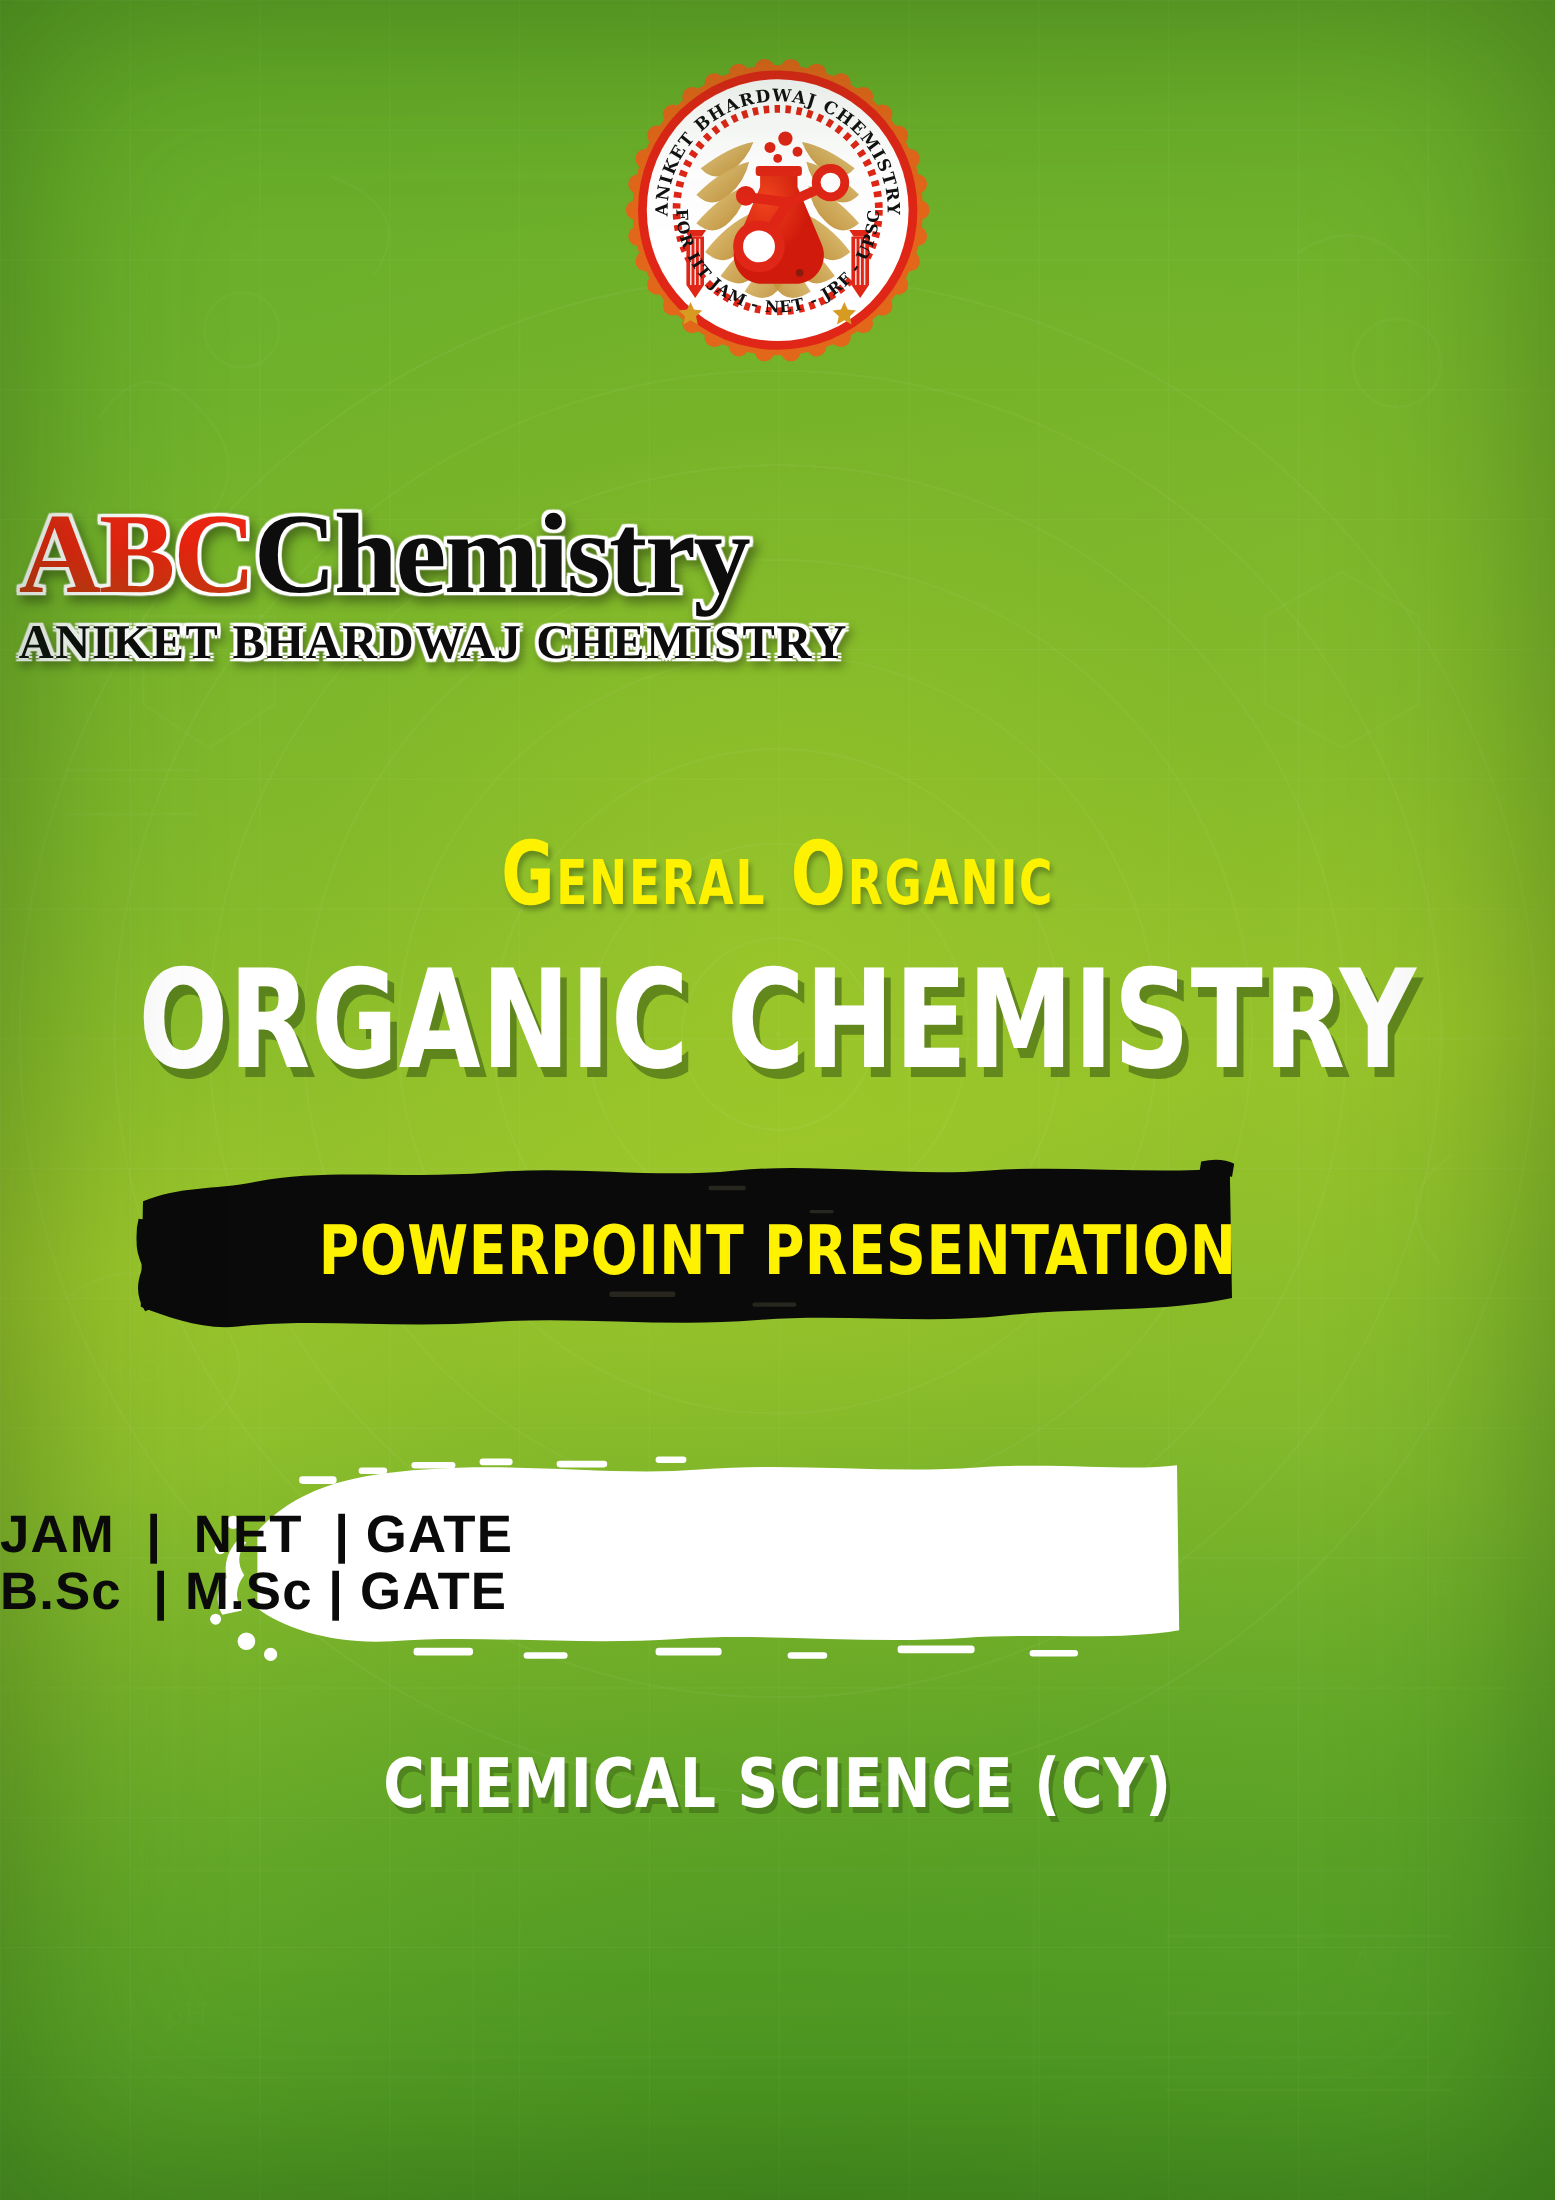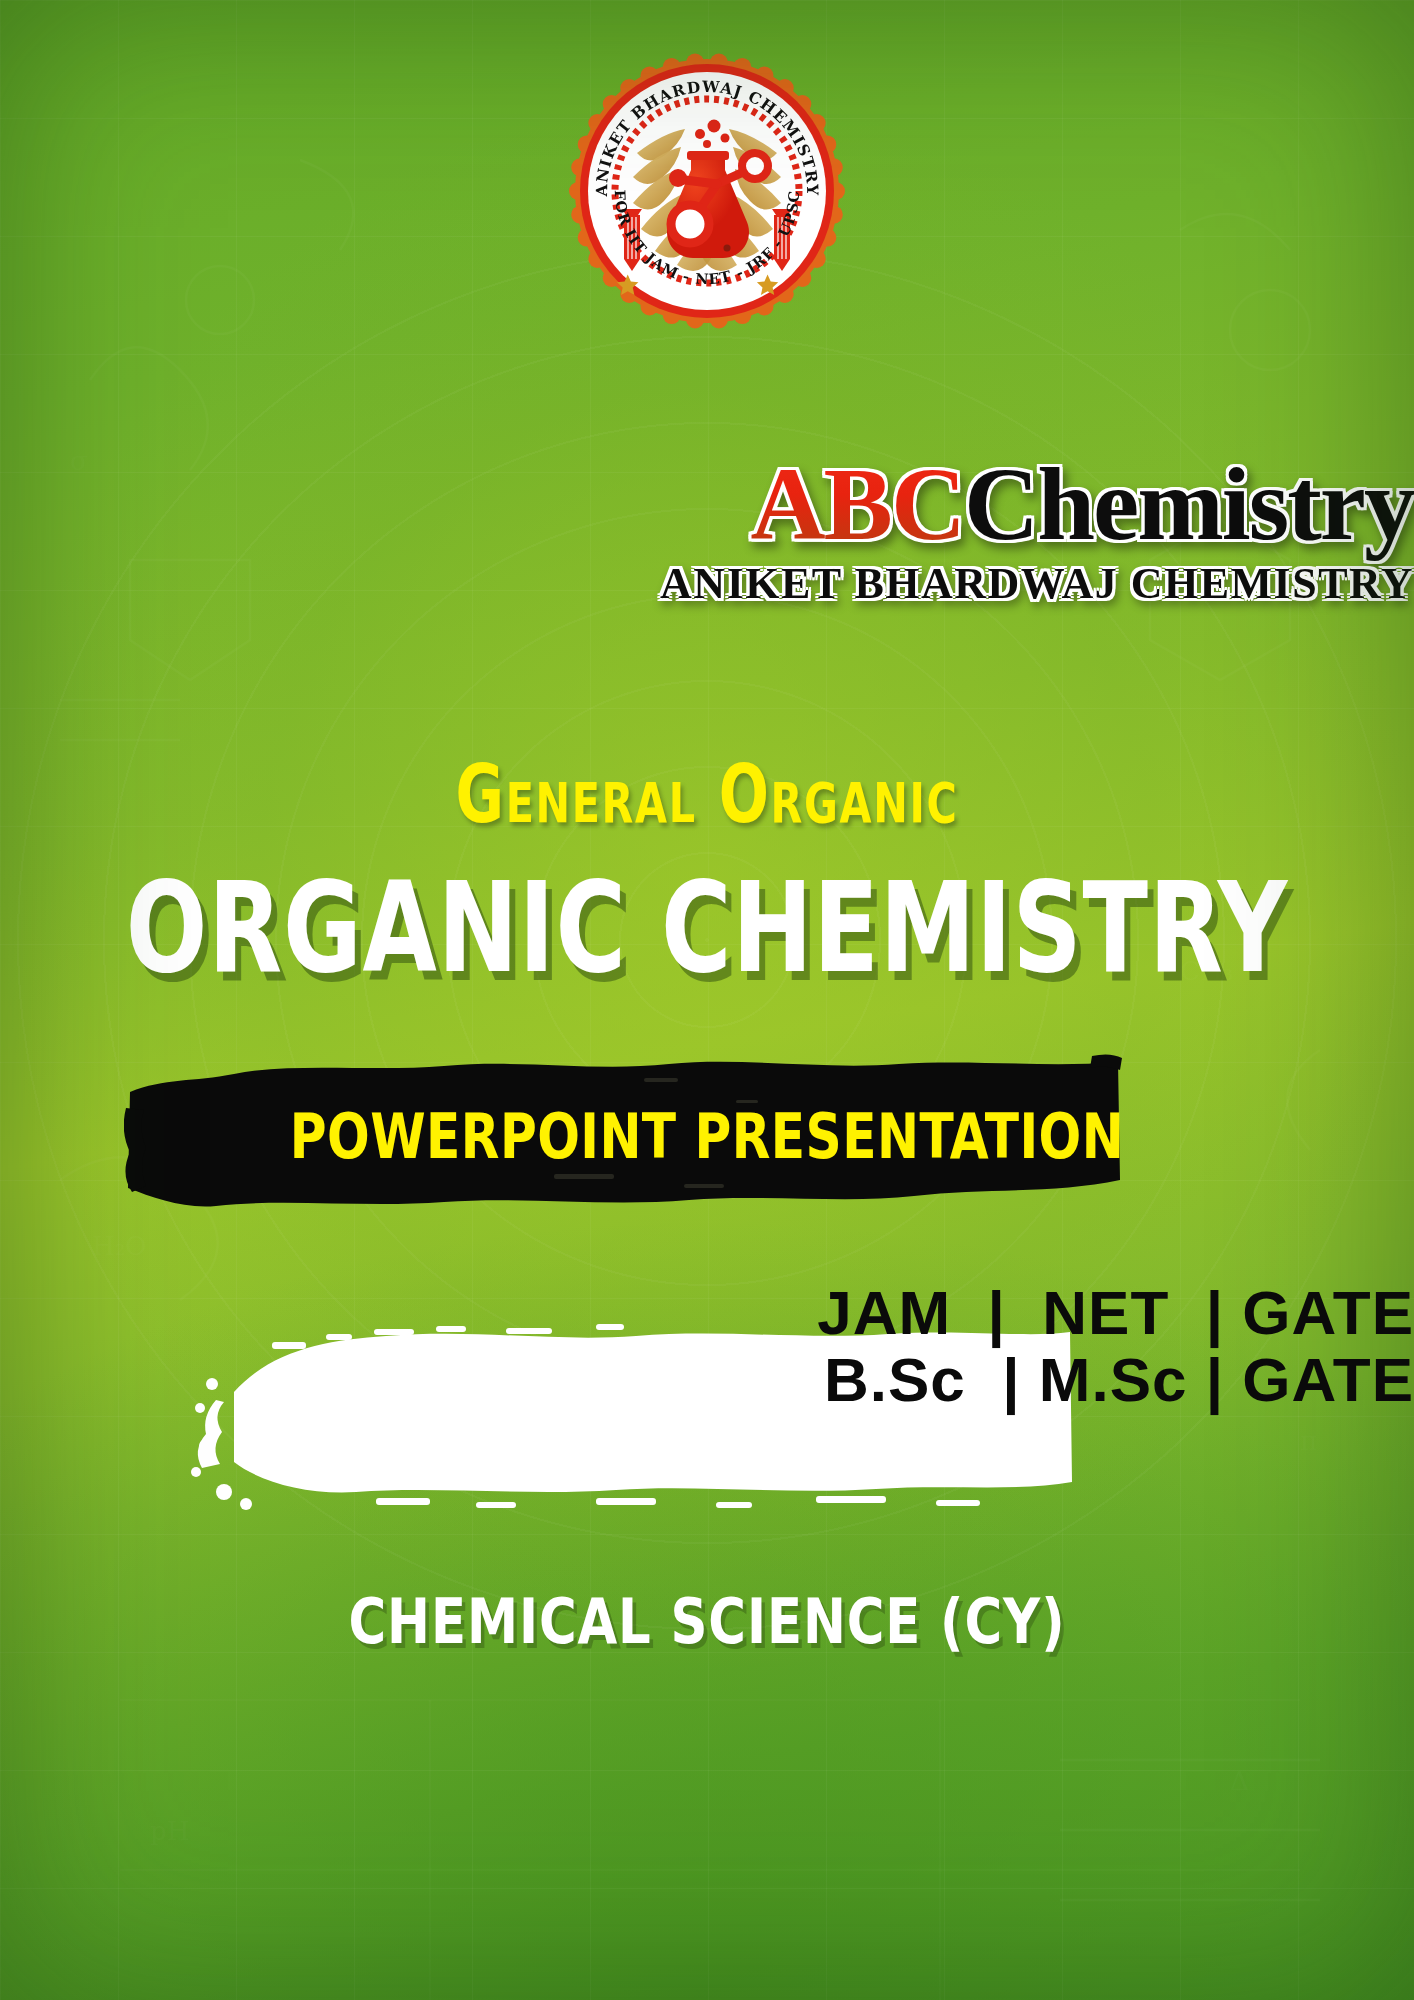--- a/index.html
+++ b/index.html
@@ -52,22 +52,23 @@
 
   
   .seal-wrap{
     position:absolute; left:50%; top:52px; transform:translateX(-50%);
     width:280px; height:278px;
   }
 
   
   .wordmark{
     position:absolute; left:0; right:0; top:452px;
-    text-align:right;
+    text-align:left;
     line-height:1;
+    padding-left:17px;
   }
   .wm-abc, .wm-chem{
     font-family:"Liberation Serif", serif;
     font-weight:bold;
     font-size:104px;
     letter-spacing:-2px;
   }
   .wm-abc{
     background:linear-gradient(180deg,#ef2a17 0%, #e8230f 42%, #c93410 78%, #b8470f 100%);
     -webkit-background-clip:text; background-clip:text; color:transparent;
@@ -137,27 +138,27 @@
     color:#fff200;
     transform:scaleX(.9);
     z-index:5;
   }
 
   
   .brush-white{
     position:absolute; left:176px; top:1296px; width:900px; height:224px;
   }
   .exam-lines{
-    position:absolute; left:0; right:0; top:1280px;
-    text-align:right;
+    position:absolute; left:0; right:0; top:1370px;
+    text-align:left;
     z-index:5;
     font-family:"Liberation Sans", sans-serif;
     font-weight:bold;
     color:#0a0a0a;
-    font-size:62px;
+    font-size:48px;
     line-height:1.08;
     letter-spacing:1px;
   }
   .exam-lines .row{ white-space:pre; }
 
   .subject{
     position:absolute; left:0; right:0; top:1585px;
     text-align:center;
     font-family:"DejaVu Sans Condensed","Liberation Sans Narrow","Liberation Sans", sans-serif;
     font-weight:bold;

